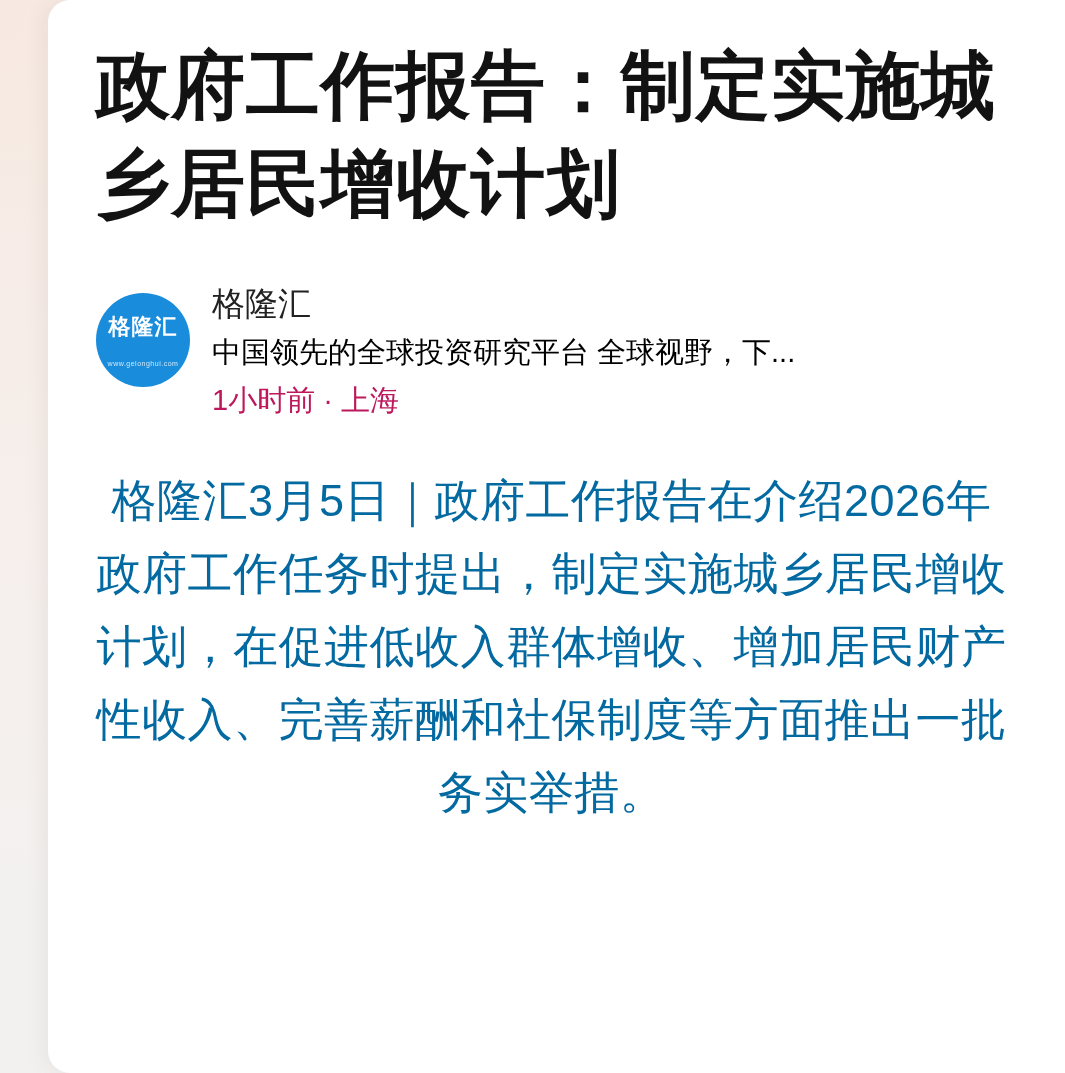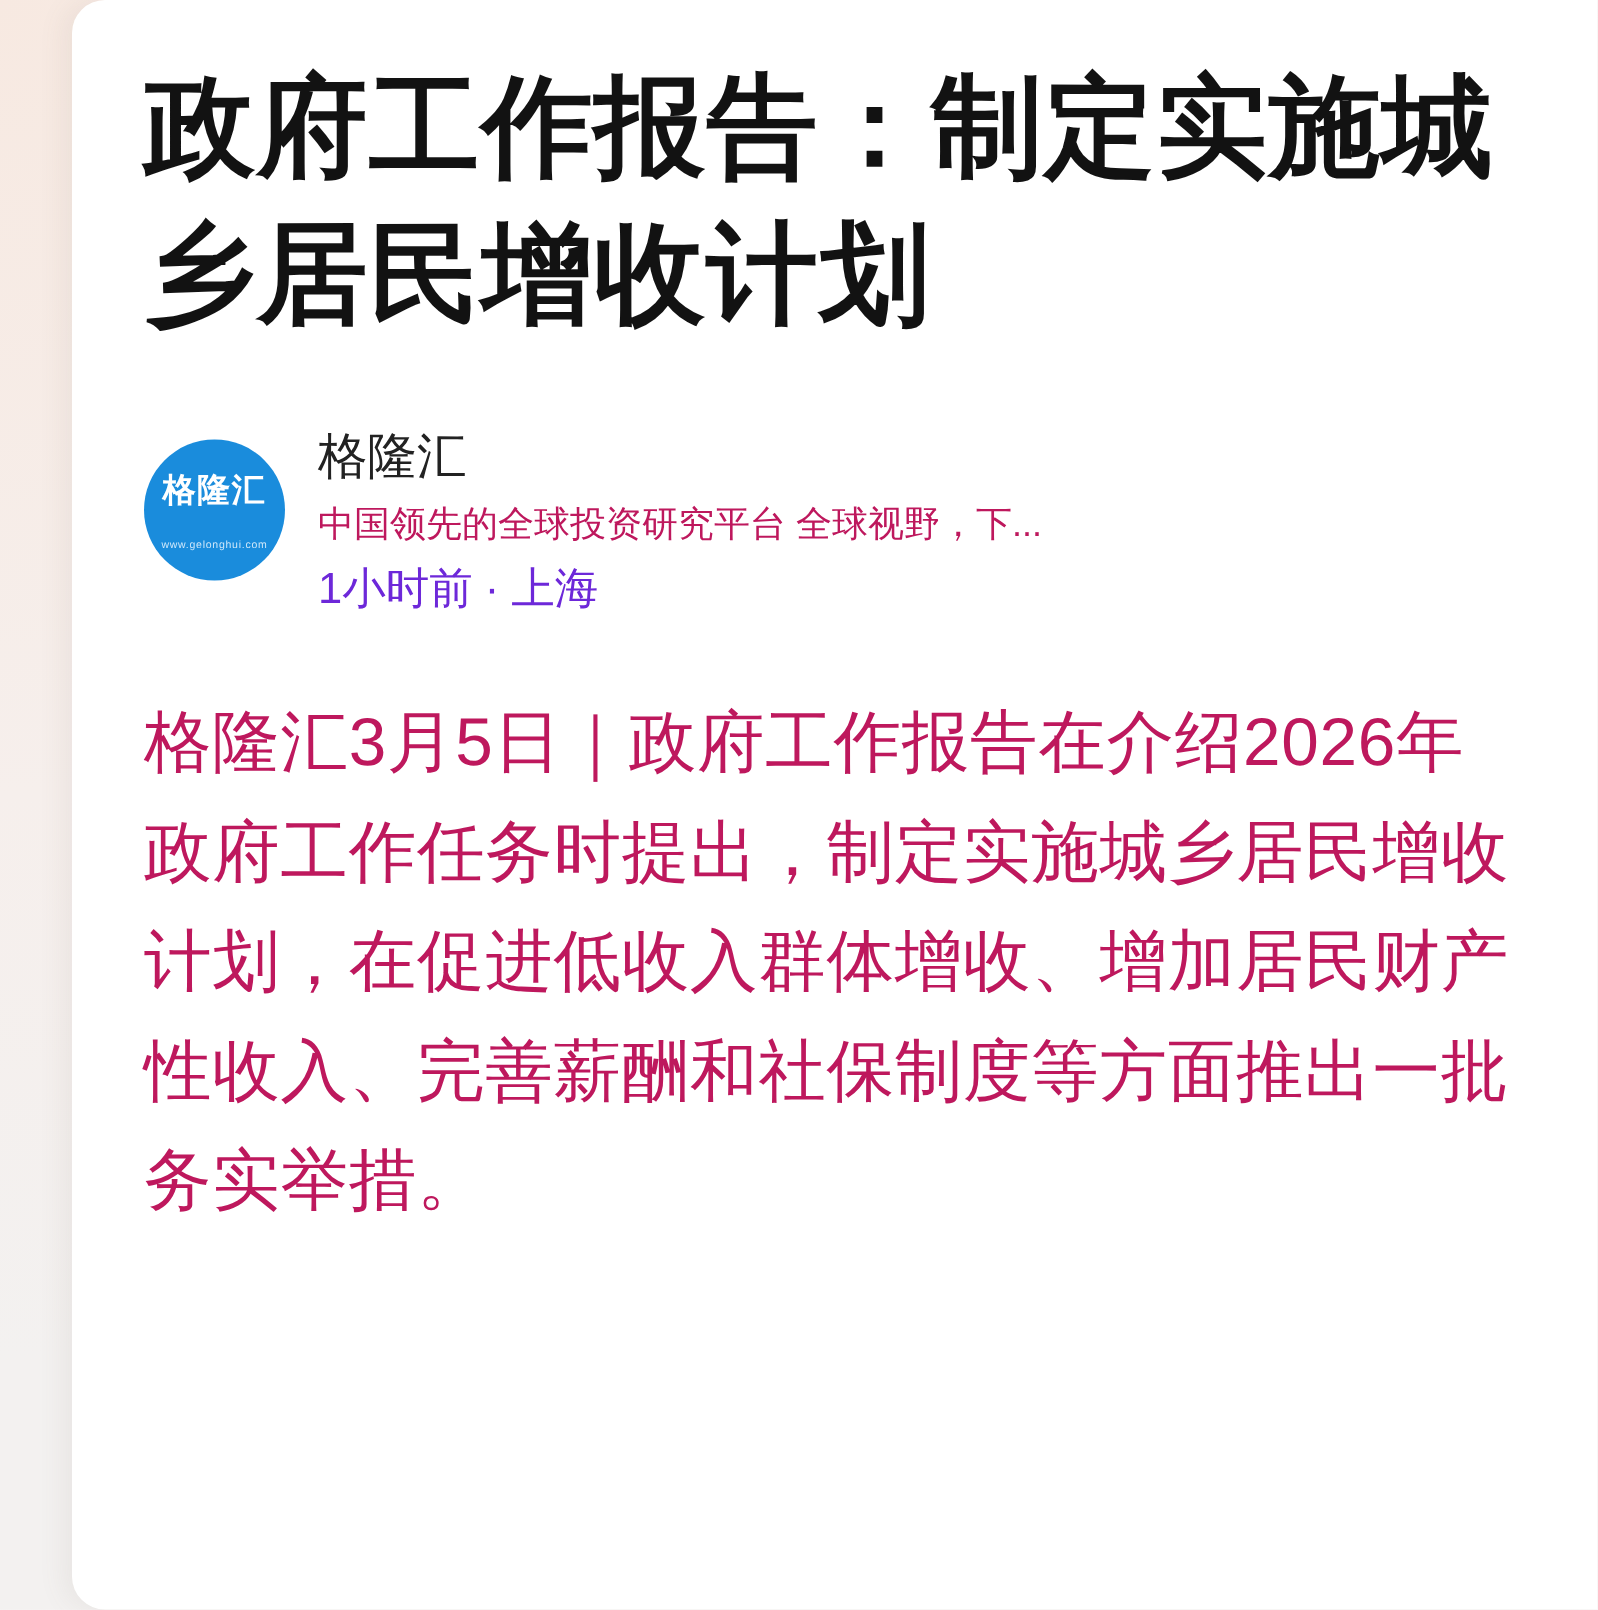--- a/index.html
+++ b/index.html
@@ -89,41 +89,42 @@
     flex: 1 1 auto;
     min-width: 0;
   }
   .source-name {
     font-size: 33px;
     color: #222222;
     line-height: 1.25;
     margin: 0 0 10px 0;
   }
   .source-desc {
-    font-size: 24px;
-    color: #be185d;
+    font-size: 29px;
+    color: #000000;
     line-height: 1.3;
     margin: 0 0 10px 0;
     white-space: nowrap;
     overflow: hidden;
     text-overflow: ellipsis;
   }
   .source-time {
     font-size: 29px;
-    color: #6d28d9;
+    color: #be185d;
     line-height: 1.3;
     margin: 0;
   }
   .article-body {
     margin-top: 46px;
     font-size: 45px;
     line-height: 1.62;
-    color: #be185d;
+    color: #0369a1;
     letter-spacing: 0.5px;
     word-break: break-all;
+    text-align: center;
   }
 </style>
 </head>
 <body>
 
 <div class="page-bg"></div>
 
 <div class="card">
   <div class="inner">
 

